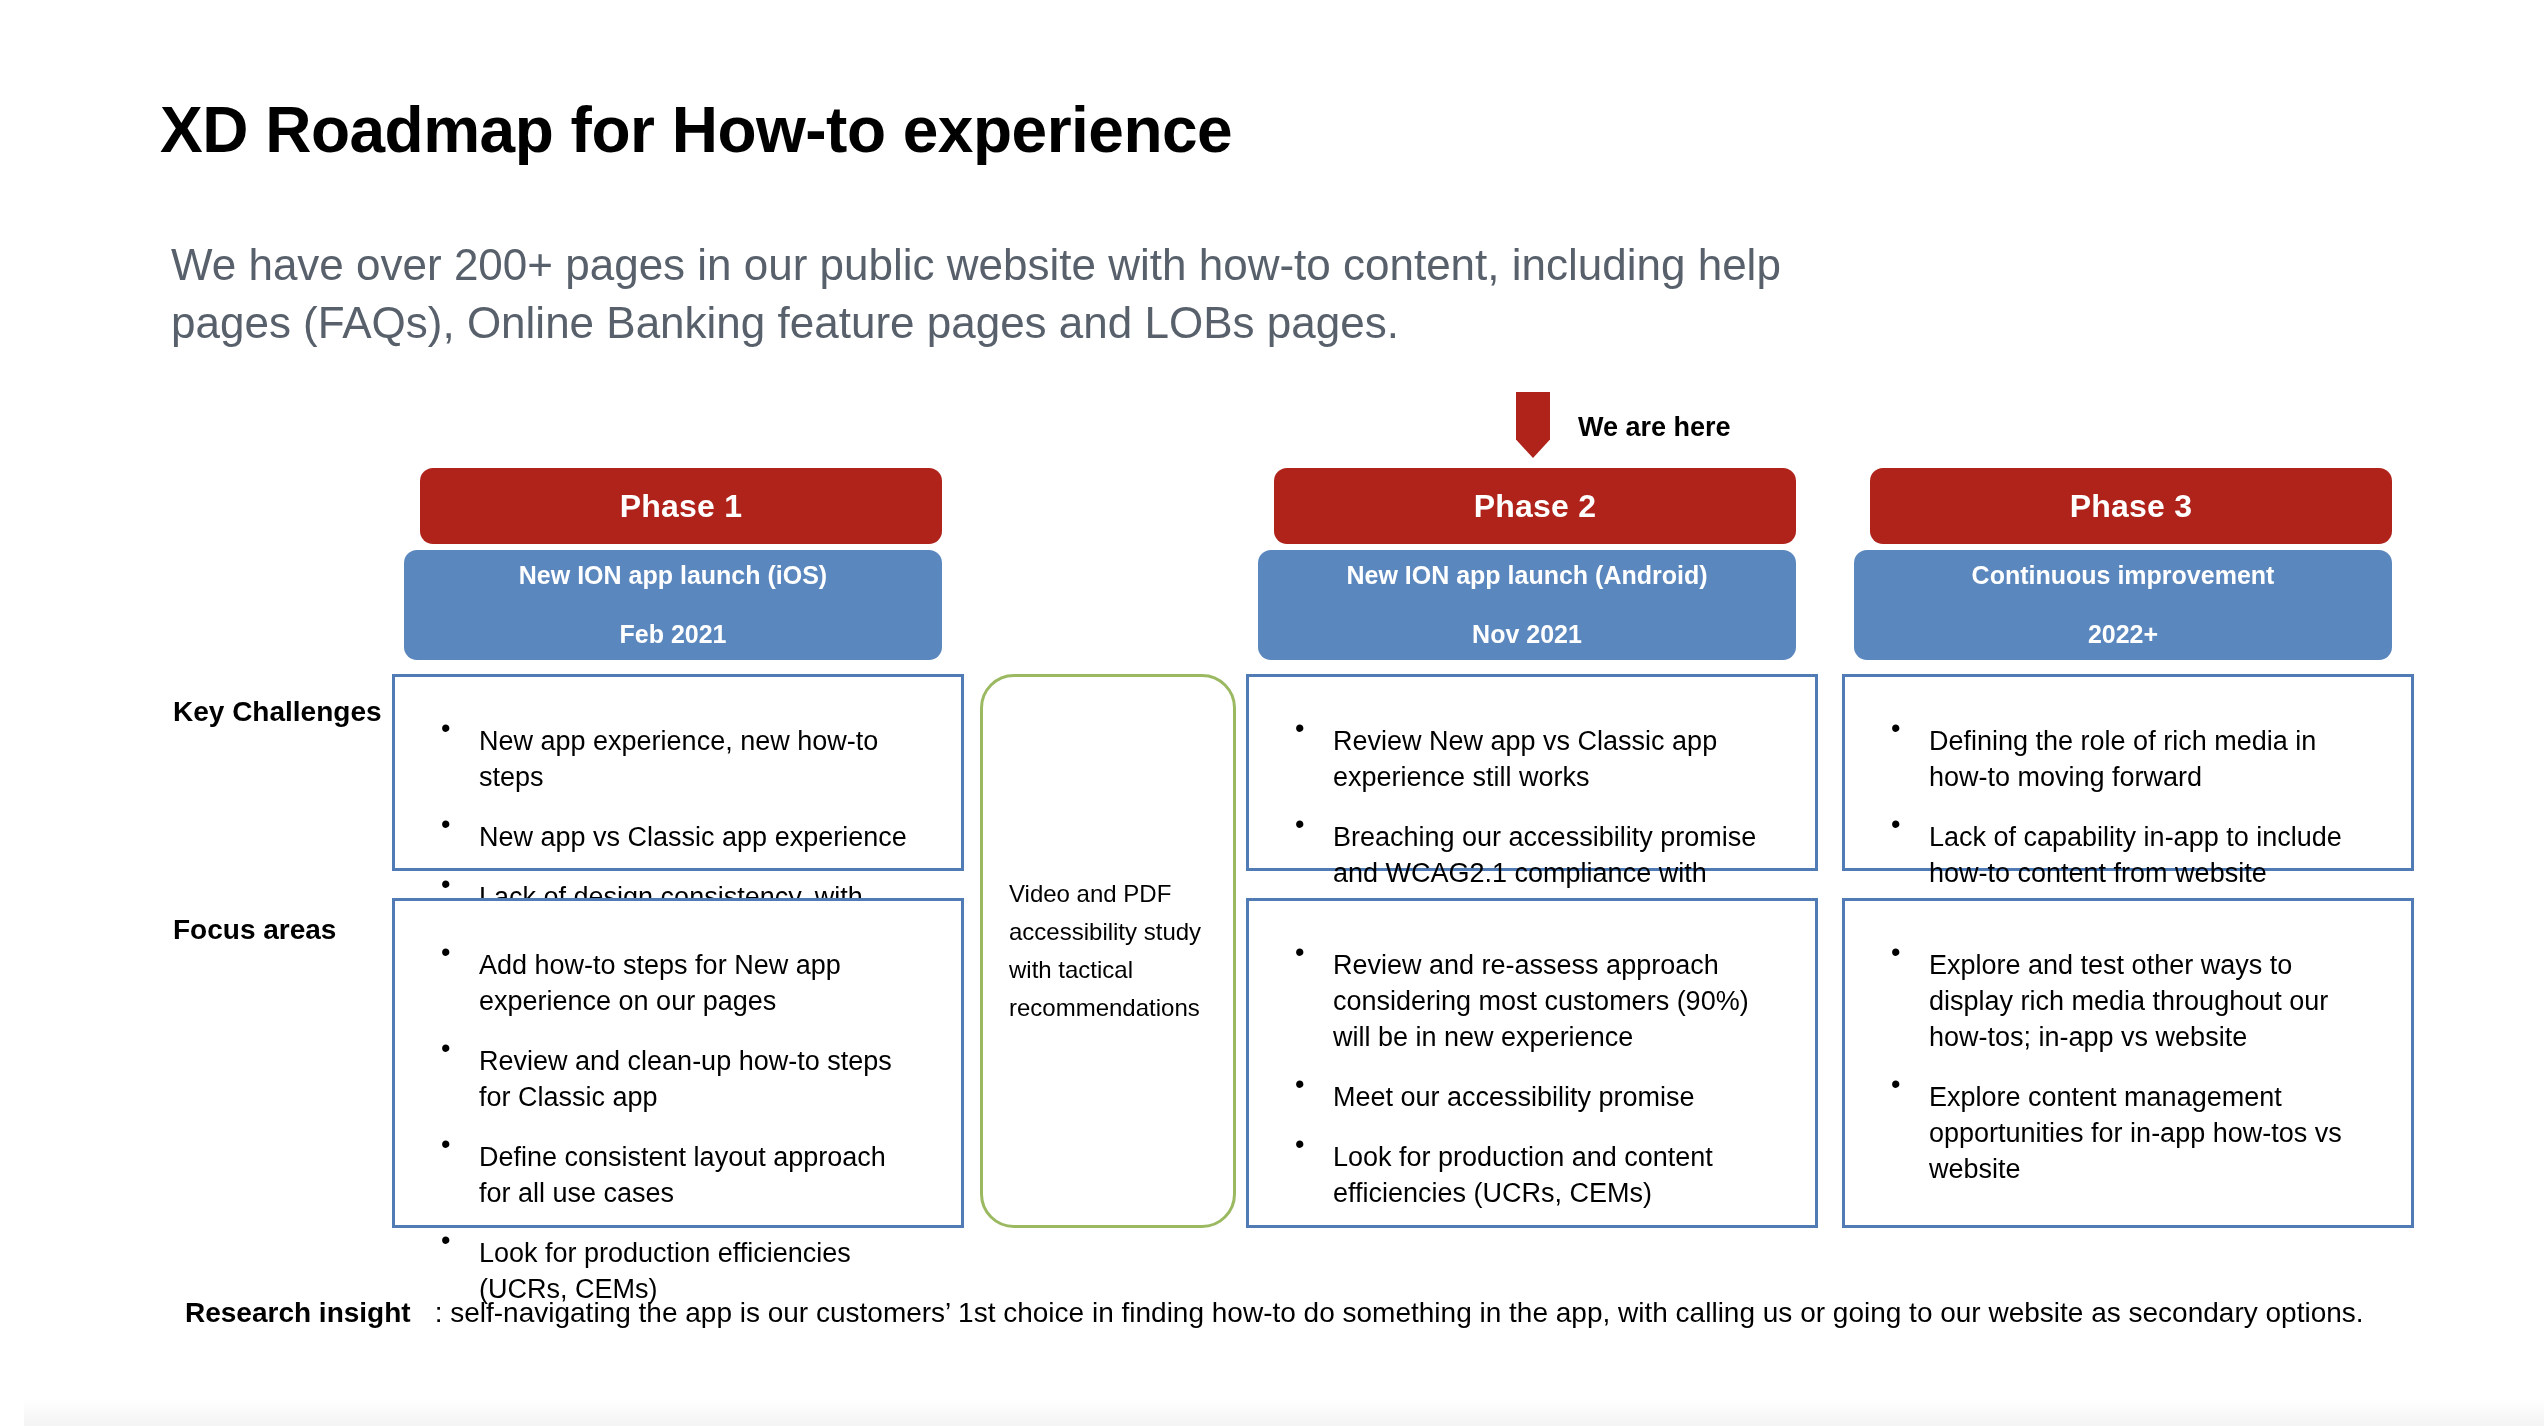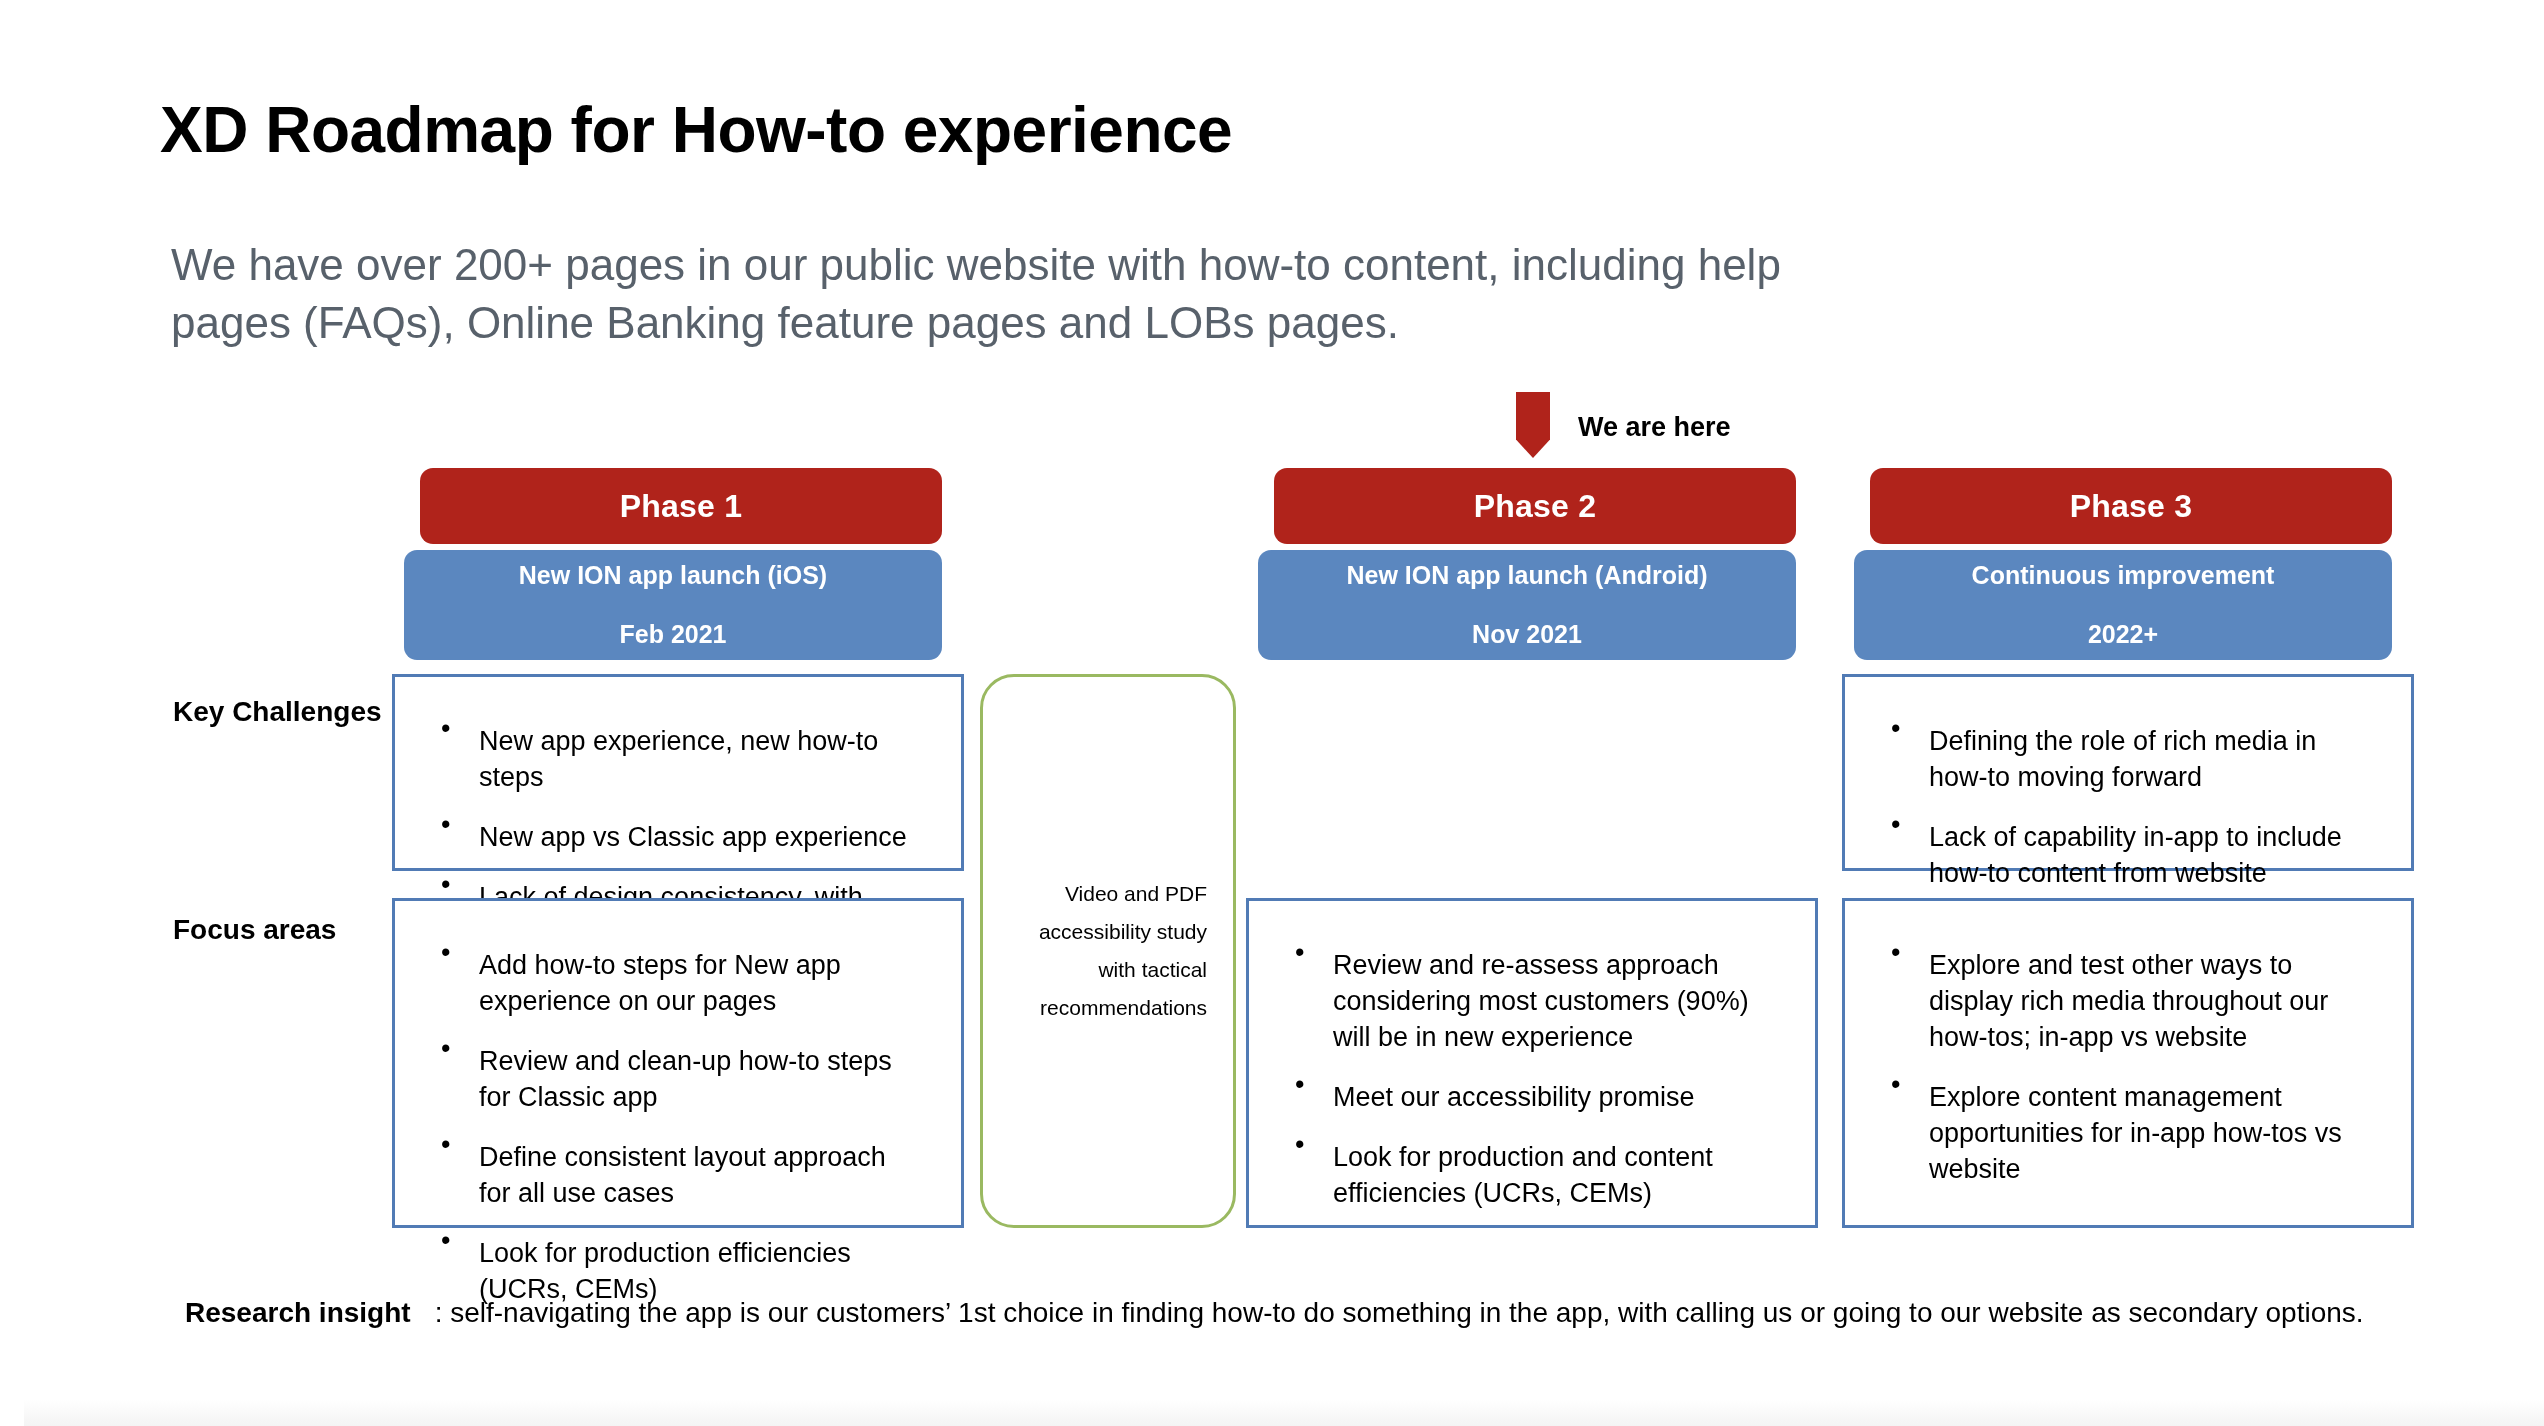--- a/index.html
+++ b/index.html
@@ -175,24 +175,24 @@
     border: 3px solid #9ab961;
     border-radius: 34px;
     background: #ffffff;
     display: flex;
     align-items: center;
     justify-content: center;
     padding: 10px 14px;
   }
   .study-box-text {
     font-family: "Liberation Sans", sans-serif;
-    font-size: 21px;
+    font-size: 24px;
     line-height: 38px;
     color: #000000;
-    text-align: right;
+    text-align: left;
     word-break: break-word;
   }
 
   
   .research-line {
     position: absolute;
     left: 137px;
     top: 1258px;
     width: 2300px;
     font-family: "Liberation Sans", sans-serif;
@@ -244,20 +244,26 @@
     </div>
   </div>
 
   <div class="content-box kc col1">
     <ul>
         <li>New app experience, new how-to steps</li>
         <li>New app vs Classic app experience</li>
         <li>Lack of design consistency, with different layouts across our site</li>
       </ul>
   </div>
+  <div class="content-box kc col2">
+    <ul>
+        <li>Review New app vs Classic app experience still works</li>
+        <li>Breaching our accessibility promise and WCAG2.1 compliance with inaccessible videos and PDFs</li>
+      </ul>
+  </div>
   <div class="content-box kc col3">
     <ul>
         <li>Defining the role of rich media in how-to moving forward</li>
         <li>Lack of capability in-app to include how-to content from website</li>
       </ul>
   </div>
 
   <div class="content-box fa col1">
     <ul>
         <li>Add how-to steps for New app experience on our pages</li>

